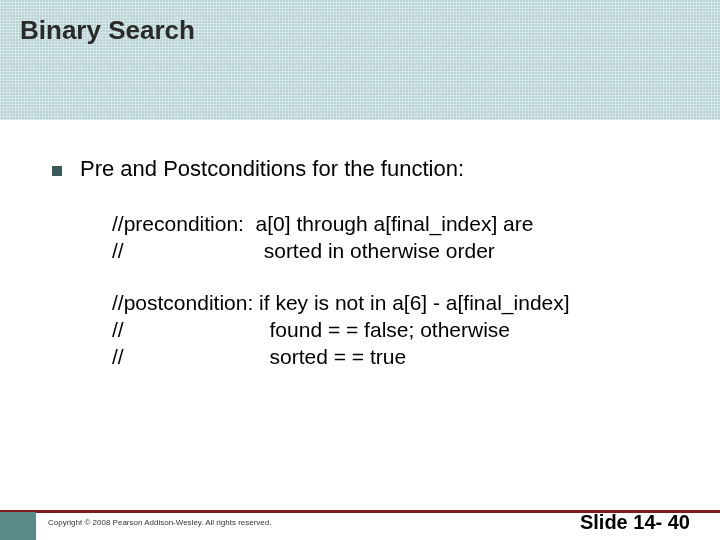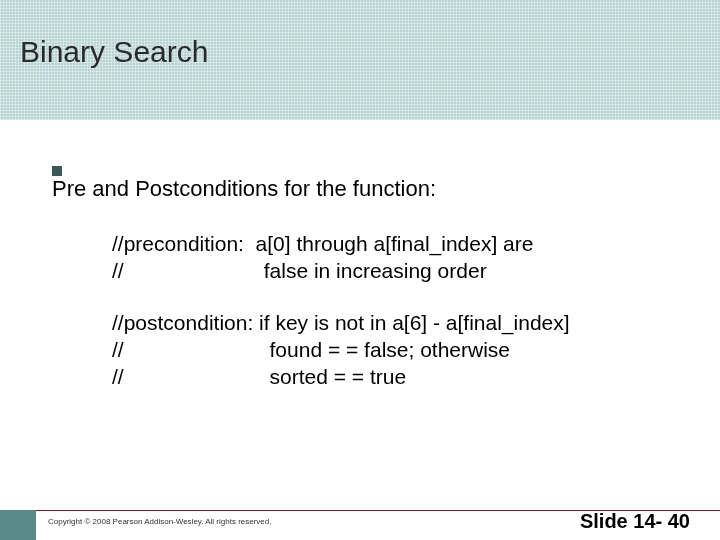--- a/index.html
+++ b/index.html
@@ -15,33 +15,31 @@
     width: 100%;
     height: 120px;
     background-color: #b8d4d4;
     background-image:
       repeating-linear-gradient(0deg, rgba(255,255,255,0.35) 0 1px, transparent 1px 3px),
       repeating-linear-gradient(90deg, rgba(255,255,255,0.35) 0 1px, transparent 1px 3px);
     padding: 14px 20px 0 20px;
   }
   .title-band h1 {
     color: #2a2a2a;
-    font-size: 30px;
-    font-weight: 400;
+    font-size: 26px;
+    font-weight: 700;
     line-height: 1.25;
-    margin-top: 19px;
   }
   .content {
     padding: 36px 30px 0 52px;
   }
   .bullet-row {
     display: flex;
     align-items: flex-start;
     margin-bottom: 28px;
-    flex-direction: column;
   }
   .bullet-square {
     width: 10px;
     height: 10px;
     background: #3a5a5a;
     margin-top: 10px;
     margin-right: 18px;
     flex-shrink: 0;
   }
   .bullet-text {
@@ -60,21 +58,21 @@
   .footer {
     position: absolute;
     bottom: 0;
     left: 0;
     width: 100%;
     height: 30px;
     display: flex;
     align-items: center;
     justify-content: space-between;
     padding: 0 30px 8px 48px;
-    border-top: 1px solid #7f1d1d;
+    border-top: 3px solid #7f1d1d;
   }
   .footer .accent {
     position: absolute;
     left: 0;
     top: -1px;
     width: 36px;
     height: 31px;
     background: #5a8a8a;
   }
   .copyright {
@@ -96,21 +94,21 @@
   </h1>
 </div>
 
 <div class="content">
   <div class="bullet-row">
     <div class="bullet-square"></div>
     <div class="bullet-text">Pre and Postconditions for the function:</div>
   </div>
 
   <div class="code-block"><span>//precondition:  a[0] through a[final_index] are</span>
-<span>//                        false in increasing order</span></div>
+<span>//                        sorted in otherwise order</span></div>
 
   <div class="code-block"><span>//postcondition: if key is not in a[6] - a[final_index]</span>
 <span>//                         found = = false; otherwise</span>
 <span>//                         sorted = = true</span></div>
 </div>
 
 <div class="footer">
   <div class="accent"></div>
   <div class="copyright">Copyright © 2008 Pearson Addison-Wesley.  All rights reserved.</div>
   <div class="slide-num">Slide 14- 40</div>

